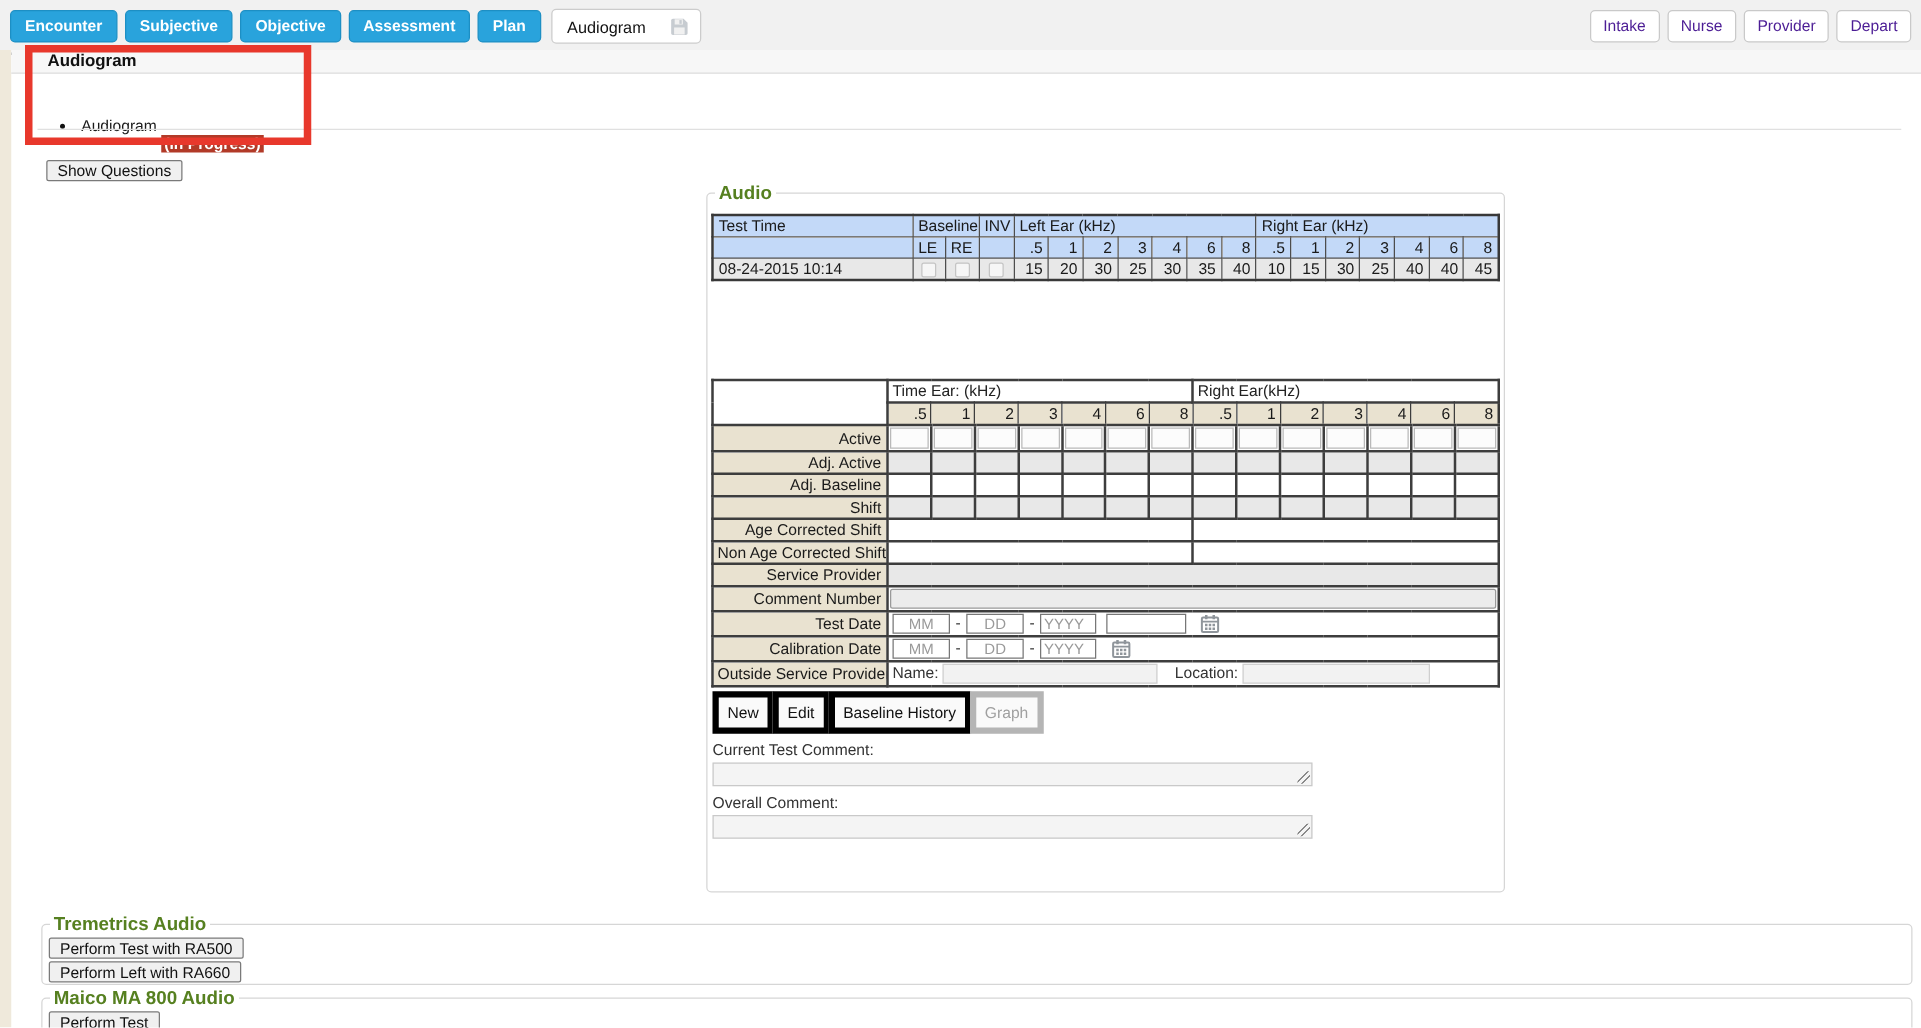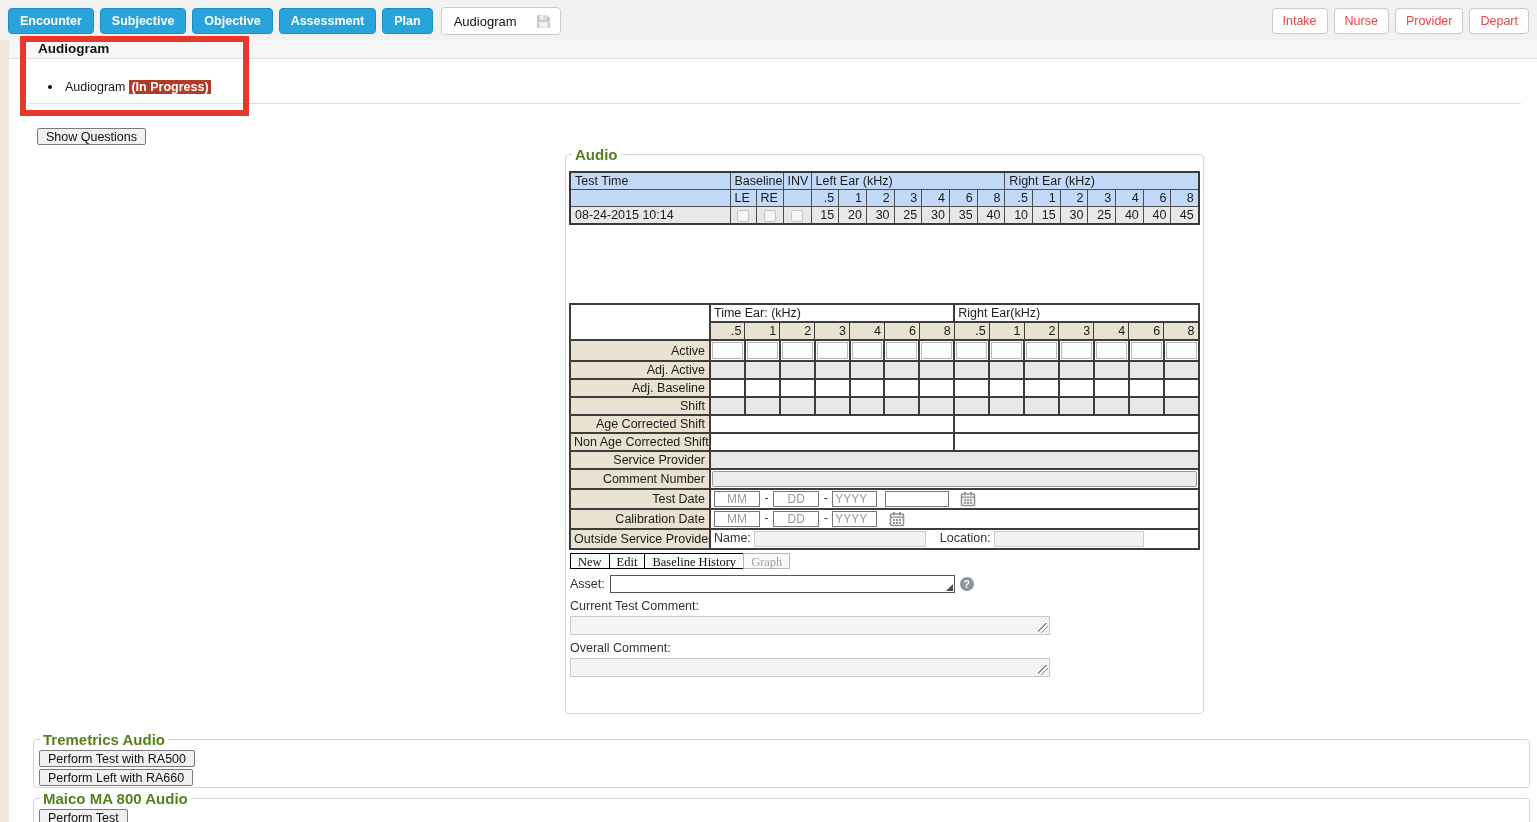--- a/index.html
+++ b/index.html
@@ -22,31 +22,31 @@
     font-family:inherit;
   }
   .tab-group {
     background:#fff; border:1px solid #ccc; border-radius:4px;
     display:flex; align-items:stretch; height:28px; margin-left:2px;
   }
   .tab-label { padding:6px 12px 0 12px; font-size:13px; color:#111; }
   .save-btn { border:none; background:transparent; padding:0 9px 0 7px; display:flex; align-items:center; cursor:default; }
   .right-btns { margin-left:auto; display:flex; gap:6px; }
   .right-btn {
-    background:#fff; border:1px solid #c9c9c9; border-radius:4px; color:#ef4444;
+    background:#fff; border:1px solid #c9c9c9; border-radius:4px; color:#4c1d95;
     font-size:12.5px; padding:5px 10px; cursor:pointer; font-family:inherit;
   }
 
   
   .left-strip { position:absolute; top:40px; left:0; width:9px; bottom:0; background:#efe9db; }
   .heading-band { position:absolute; top:40px; left:9px; right:0; height:19px; background:#f7f7f7; border-bottom:1px solid #ddd; }
   .section-heading { position:absolute; left:38px; top:41px; font-weight:bold; font-size:13.5px; color:#111; }
   .status-item { position:absolute; left:48px; top:80px; display:flex; align-items:center; gap:4px; font-size:12.5px; }
   .bullet { width:4px; height:4px; border-radius:50%; background:#111; margin-right:9px; }
-  .status-badge { background:#b23a28; color:#fff; padding:0 2px; font-weight:bold; }
+  .status-badge { background:#b23a28; color:#fff; padding:0 2px; font-weight:bold;margin-top:28px; }
   .divider2 { position:absolute; left:30px; right:16px; top:103px; height:1px; background:#e0e0e0; }
   .red-box {
     position:absolute; left:20px; top:36px; width:229px; height:80px;
     border:6px solid #e8382c; pointer-events:none; z-index:50;
   }
 
   .form-btn {
     background:#f0f0f0; border:1px solid #7a7a7a; border-radius:2px;
     font-size:12.5px; padding:1px 8px; font-family:inherit; color:#111; cursor:pointer; height:17px;
   }
@@ -92,22 +92,22 @@
   .din-mm, .din-dd { width:46px;text-align:center; } .din-yy { width:45px; } .din-extra { width:64px; margin-left:4px; }
   .dash { margin:0 1px; color:#333; }
   .cal { margin-left:8px; vertical-align:middle; }
   .o-lbl { color:#333; margin-right:3px; }
   .o-inp { height:16px; border:1px solid #cfcfcf; background:#f2f2f2; vertical-align:middle; font-family:inherit; }
   .o-name { width:172px; margin-right:14px; } .o-loc { width:150px; }
 
   
   .btn-row { margin:3px 0 6px 1px; }
   .act-btn {
-    background:#fafafa; border:1px solid #000000; font-size:12.5px; padding:1px 7px;
-    height:16px; font-family:Liberation Serif, serif; color:#111; margin-right:-1px; cursor:pointer;
+    background:#fafafa; border:5px solid #000000; font-size:12.5px; padding:1px 7px;
+    height:34px; font-family:Liberation Sans, sans-serif; color:#111; margin-right:-1px; cursor:pointer;
   }
   .act-btn.disabled { color:#a0a0a0; border-color:#b5b5b5; cursor:default; }
   .frm-row { display:flex; align-items:center; margin:4px 0 4px 1px; color:#333; font-size:12.5px; gap:5px; }
   .select-box {
     width:172px; height:18px; background:#f7f7f7; border:1px solid #c6c6c6;
     position:relative; border-radius:2px;
   }
   .chevron {
     position:absolute; right:28px; top:4px; width:7px; height:7px;
     border-right:2px solid #8c8c8c; border-bottom:2px solid #8c8c8c; transform:rotate(45deg);
@@ -432,28 +432,20 @@
       <td class="date-cell" colspan="14">
         <span class="o-lbl">Name:</span><input class="o-inp o-name" disabled="" style=""><span class="o-lbl">Location:</span><input class="o-inp o-loc" disabled="" style="">
       </td>
     </tr>
   </tbody>
     </table>
 
   <div class="btn-row" id="action-btns"><button class="act-btn">New</button><button class="act-btn">Edit</button><button class="act-btn">Baseline History</button><button class="act-btn disabled" disabled="">Graph</button></div>
 
 
-  <div class="frm-row">
-    <span>Asset:</span>
-    <span class="asset-wrap">
-      <input class="asset-input" value="" style="">
-      <span class="asset-grip"></span>
-    </span>
-    <span class="help-icon">?</span>
-  </div>
 
   <div class="cmt-label">Current Test Comment:</div>
   <div class="ta-box">
     <span></span>
     <span class="grip"></span>
   </div>
 
   <div class="cmt-label">Overall Comment:</div>
   <div class="ta-box">
     <span></span>

